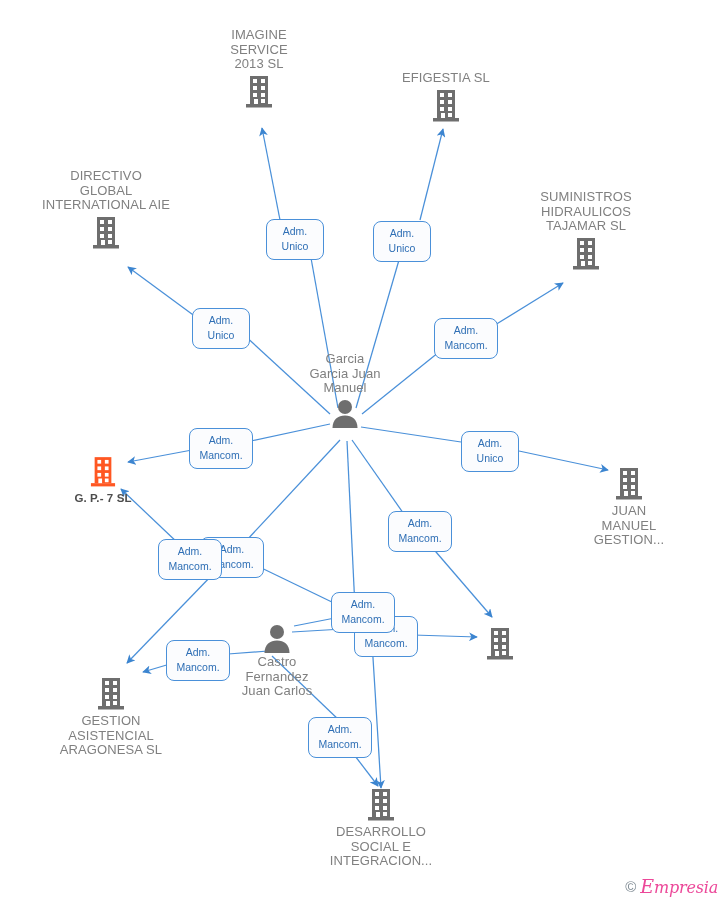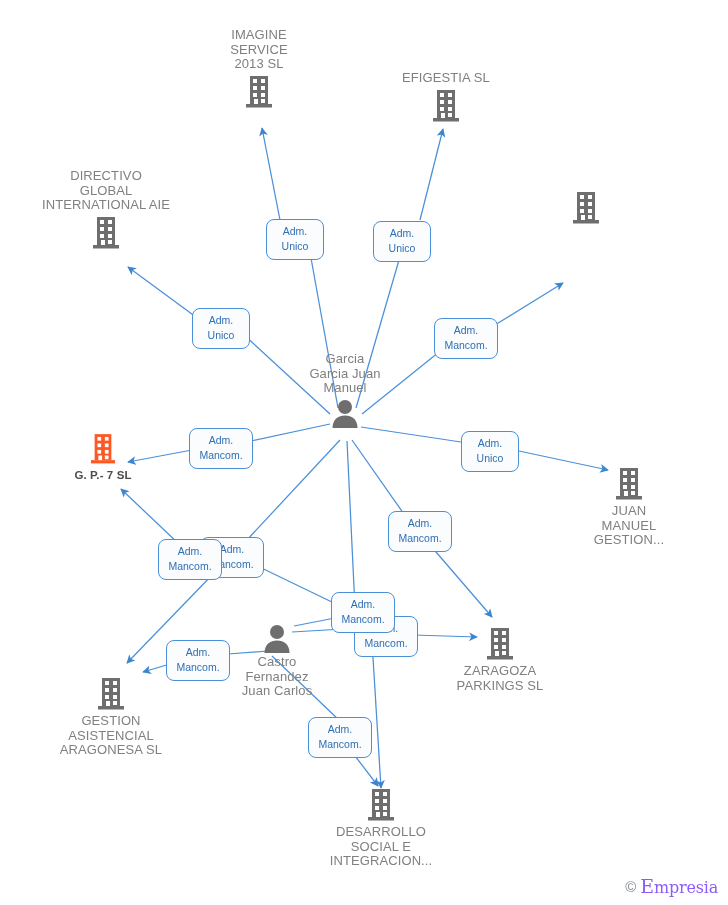--- a/index.html
+++ b/index.html
@@ -86,22 +86,23 @@
     gap: 4px;
     z-index: 9;
   }
   #watermark .copy {
     color: #7e8a93;
     font-size: 15px;
     line-height: 15px;
   }
   #watermark .brand {
     font-family: "DejaVu Serif", serif;
+    font-style: italic;
     font-size: 16px;
-    color: #8b5cf6;
+    color: #ec4899;
     letter-spacing: -0.2px;
   }
   #watermark .brand .cap { font-size: 19px; }
 </style>
 </head>
 <body>
 
 <div id="graph-canvas">
 
   <svg id="edge-layer" viewBox="0 0 728 905" xmlns="http://www.w3.org/2000/svg">
@@ -212,20 +213,23 @@
           <rect x="8" y="19" width="4" height="4"></rect>
             <rect x="16" y="19" width="4" height="4"></rect>
           <rect x="9" y="25" width="4" height="5"></rect>
             <rect x="16" y="25" width="4" height="4"></rect>
         </g>
       </svg>
     </span>
   </div>
 
   <div class="node label-above" style="left:586px; top:190px;">
+    <span class="node-label">SUMINISTROS
+HIDRAULICOS
+TAJAMAR SL</span>
     <span class="icon-wrap">
       <svg width="28" height="36" viewBox="0 0 28 36" xmlns="http://www.w3.org/2000/svg">
         <rect x="5" y="2" width="18" height="28" fill="#6e6e6e"></rect>
         <rect x="1" y="30" width="26" height="3.5" fill="#6e6e6e"></rect>
         <g fill="#ffffff">
           <rect x="8" y="5" width="4" height="4"></rect>
             <rect x="16" y="5" width="4" height="4"></rect>
           <rect x="8" y="12" width="4" height="4"></rect>
             <rect x="16" y="12" width="4" height="4"></rect>
           <rect x="8" y="19" width="4" height="4"></rect>
@@ -242,21 +246,21 @@
 Garcia Juan
 Manuel</span>
     <span class="icon-wrap">
       <svg width="30" height="30" viewBox="0 0 30 30" xmlns="http://www.w3.org/2000/svg">
         <circle cx="15" cy="9" r="7" fill="#6e6e6e"></circle>
         <path d="M 2.5 30 C 2.5 21.5 8 17.5 15 17.5 C 22 17.5 27.5 21.5 27.5 30 Z" fill="#6e6e6e"></path>
       </svg>
     </span>
   </div>
 
-  <div class="node label-below highlight" style="left:103px; top:432px;">
+  <div class="node label-below highlight" style="left:103px; top:455px;">
     <span class="icon-wrap">
       <svg width="26" height="34" viewBox="0 0 28 36" xmlns="http://www.w3.org/2000/svg">
         <rect x="5" y="2" width="18" height="28" fill="#ff5722"></rect>
         <rect x="1" y="30" width="26" height="3.5" fill="#ff5722"></rect>
         <g fill="#ffffff">
           <rect x="8" y="5" width="4" height="4"></rect>
             <rect x="16" y="5" width="4" height="4"></rect>
           <rect x="8" y="12" width="4" height="4"></rect>
             <rect x="16" y="12" width="4" height="4"></rect>
           <rect x="8" y="19" width="4" height="4"></rect>
@@ -313,22 +317,20 @@
             <rect x="16" y="5" width="4" height="4"></rect>
           <rect x="8" y="12" width="4" height="4"></rect>
             <rect x="16" y="12" width="4" height="4"></rect>
           <rect x="8" y="19" width="4" height="4"></rect>
             <rect x="16" y="19" width="4" height="4"></rect>
           <rect x="9" y="25" width="4" height="5"></rect>
             <rect x="16" y="25" width="4" height="4"></rect>
         </g>
       </svg>
     </span>
-    <span class="node-label">ZARAGOZA
-PARKINGS SL</span>
   </div>
 
   <div class="node label-below" style="left:111px; top:676px;">
     <span class="icon-wrap">
       <svg width="28" height="36" viewBox="0 0 28 36" xmlns="http://www.w3.org/2000/svg">
         <rect x="5" y="2" width="18" height="28" fill="#6e6e6e"></rect>
         <rect x="1" y="30" width="26" height="3.5" fill="#6e6e6e"></rect>
         <g fill="#ffffff">
           <rect x="8" y="5" width="4" height="4"></rect>
             <rect x="16" y="5" width="4" height="4"></rect>

